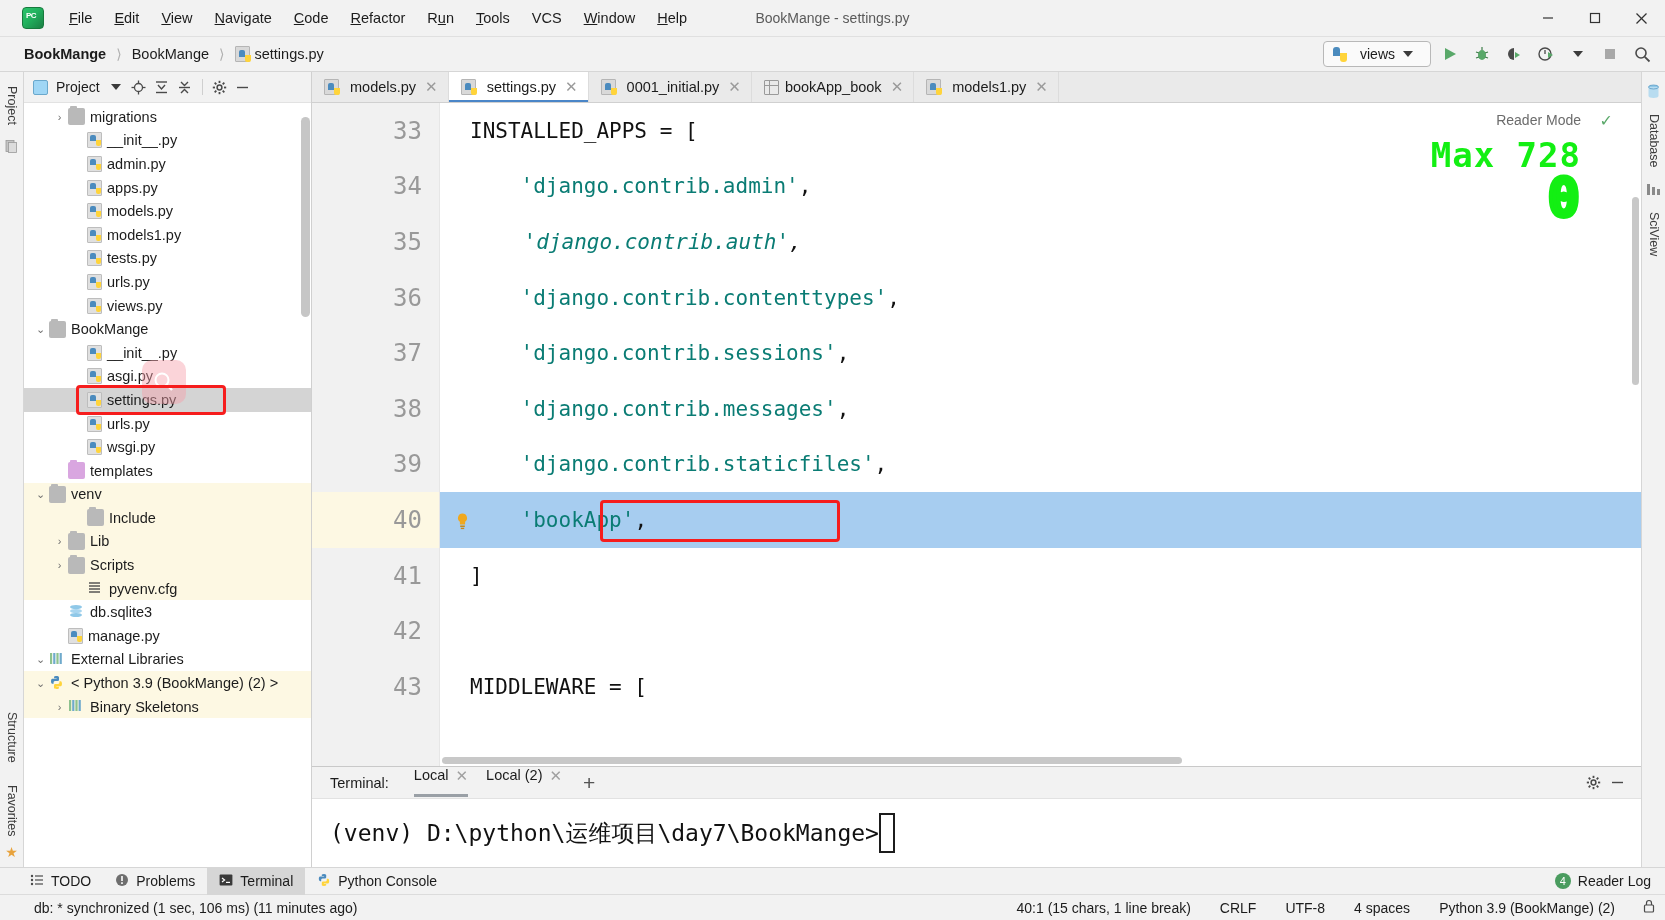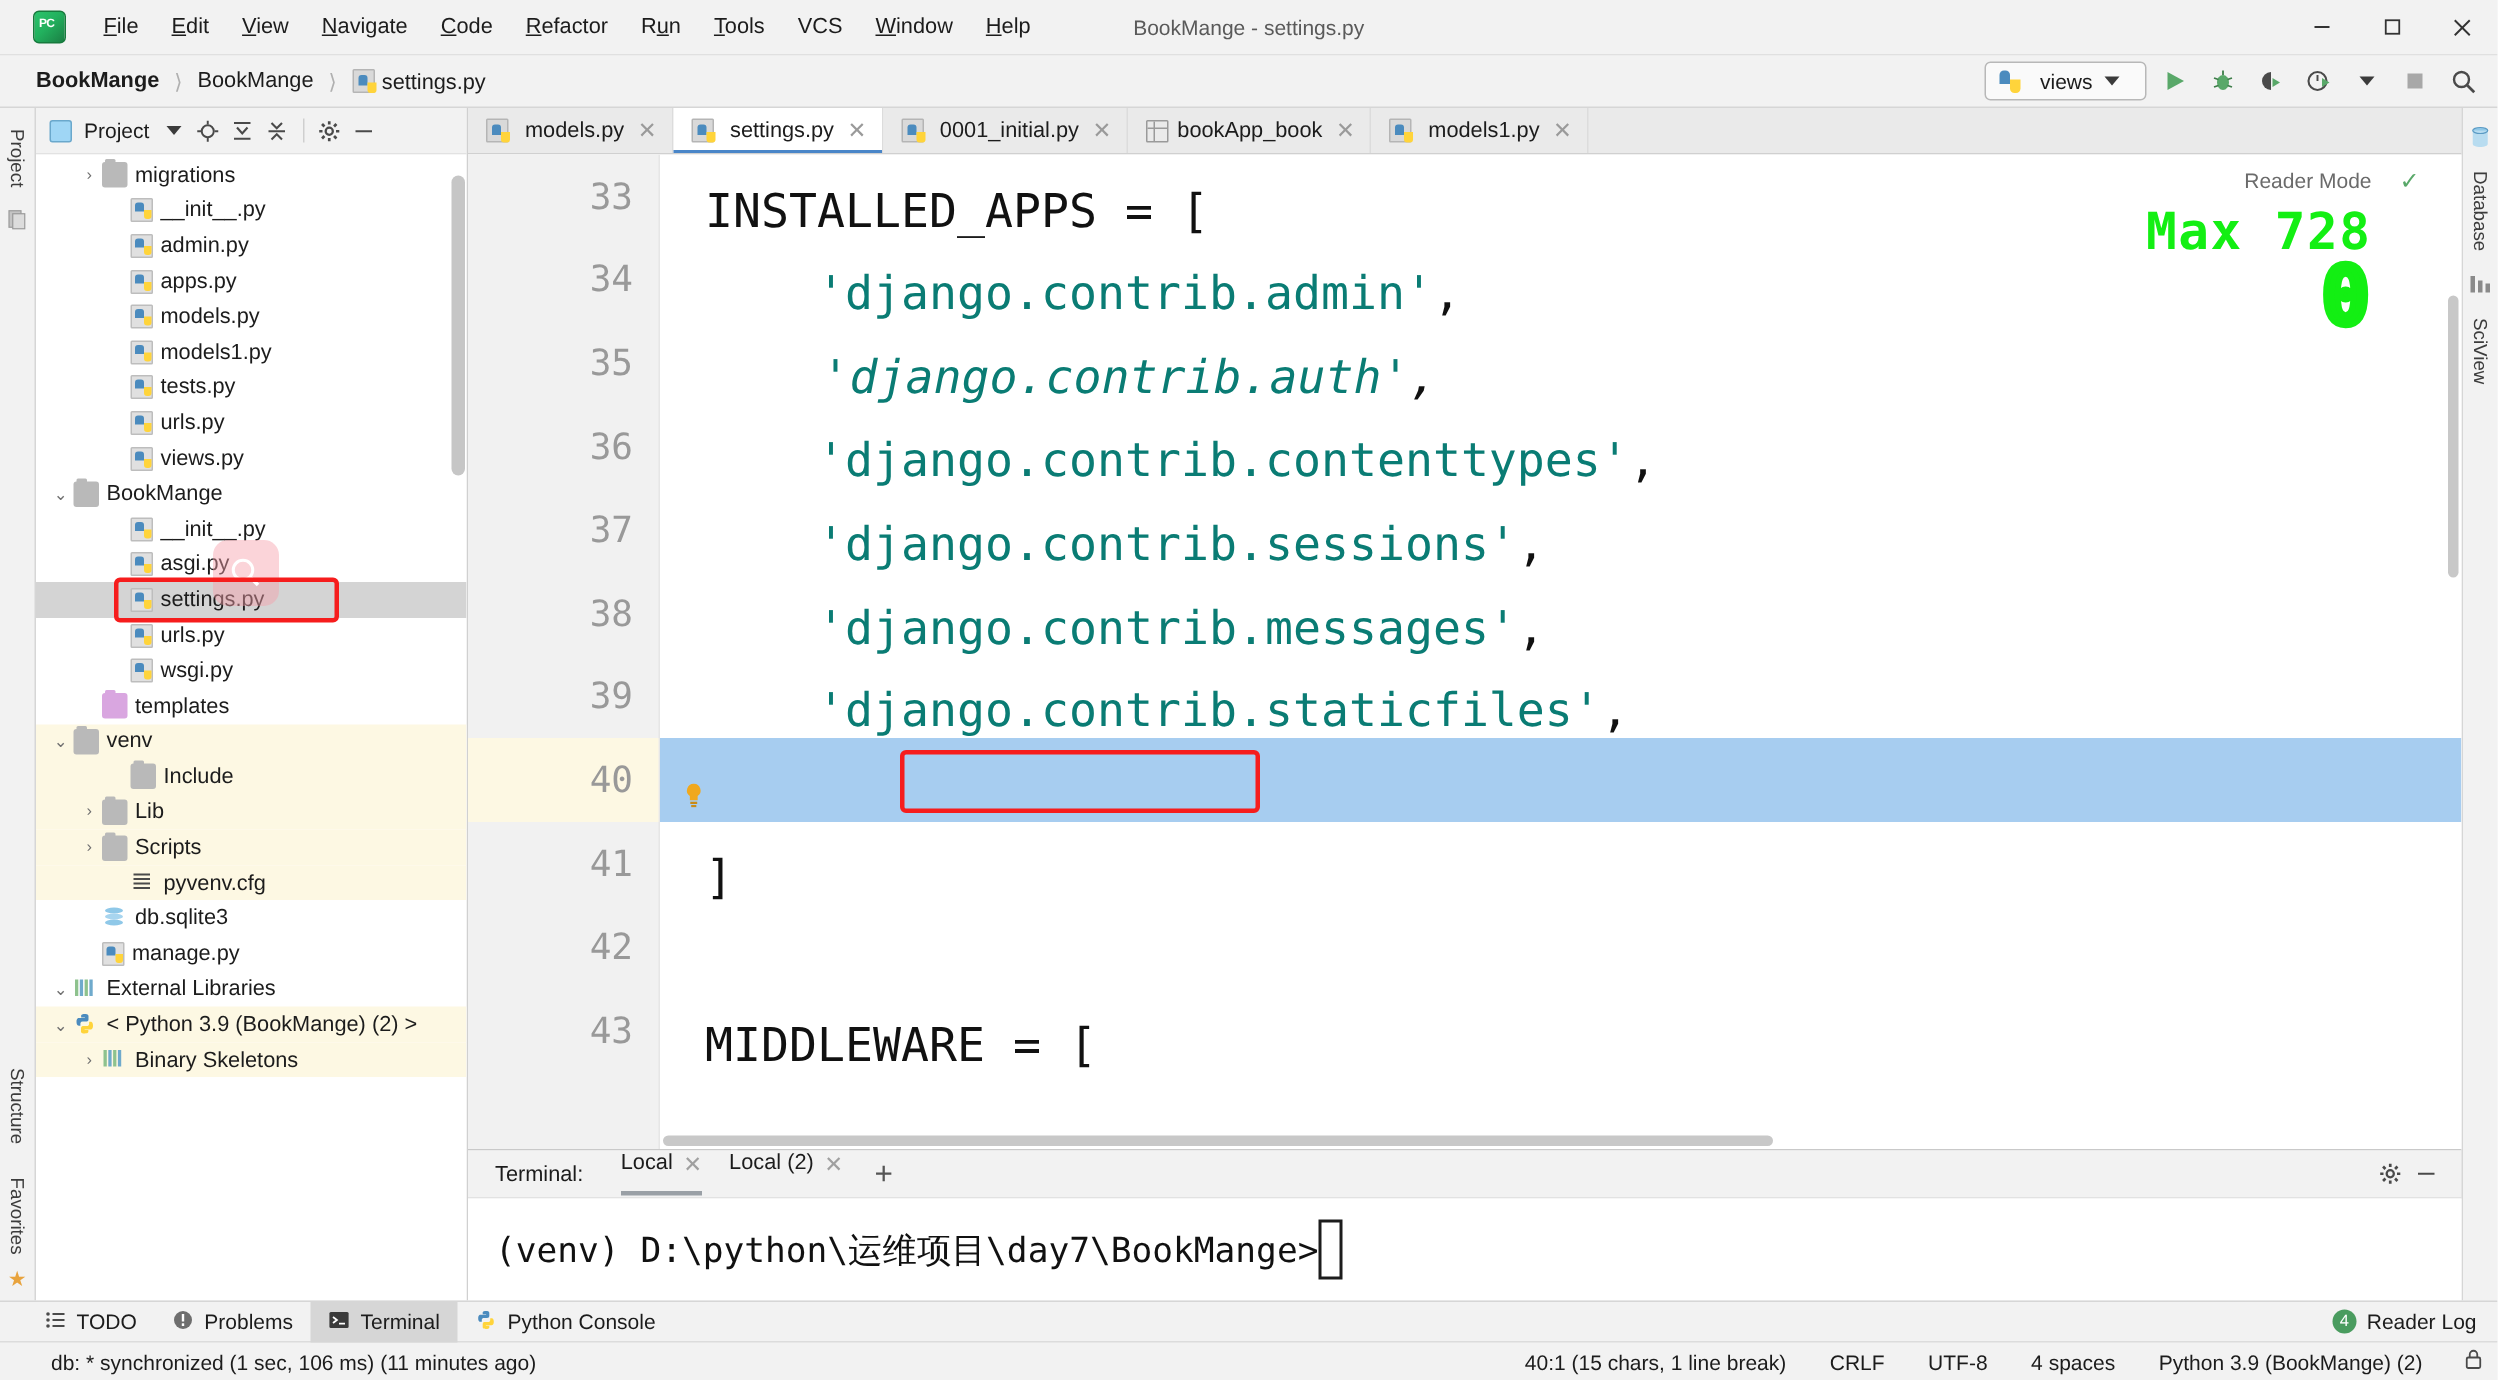--- a/index.html
+++ b/index.html
@@ -195,22 +195,22 @@
     border-right: 1px solid #e6e6e6;
   }
   .gline {
     height: 55.6px; display: flex; align-items: center; justify-content: flex-end;
     padding-right: 17px; color: #999999; font-size: 24px;
     font-family: "DejaVu Sans Mono", monospace;
   }
   .gline.cur { background:#fdf8e3; }
   .codecol { flex: 1; position: relative; overflow: hidden; }
   .cline {
-    height: 55.6px; display: flex; align-items: flex-end;
-    font-family: "DejaVu Sans Mono", monospace; font-size: 31px;
+    height: 55.6px; display: flex; align-items: center;
+    font-family: "DejaVu Sans Mono", monospace; font-size: 21px;
     white-space: pre; padding-left: 0px; position: relative;
   }
   .cline.sel { background: #a7cdf0; }
   .tok-str { color: #0a7c74; }
   .tok-def { color: #111; }
   .bulb {
     position: absolute; left: 16px; top: 50%; transform: translateY(-50%);
     width: 12px; height: 17px;
   }
   .reader-mode {
@@ -729,21 +729,21 @@
             <div class="gline">43</div>
           </div>
         <div class="codecol" id="codecol">
             <div class="cline" style="padding-left: 30px;"><span class="tok-def">INSTALLED_APPS = [</span></div>
             <div class="cline" style="padding-left: 30px;"><span><span class="tok-def">&nbsp;&nbsp;&nbsp;&nbsp;</span><span class="tok-str">'django.contrib.admin'</span><span class="tok-def">,</span></span></div>
             <div class="cline" style="padding-left: 33px; font-style: italic;"><span><span class="tok-def">&nbsp;&nbsp;&nbsp;&nbsp;</span><span class="tok-str">'django.contrib.auth'</span><span class="tok-def">,</span></span></div>
             <div class="cline" style="padding-left: 30px;"><span><span class="tok-def">&nbsp;&nbsp;&nbsp;&nbsp;</span><span class="tok-str">'django.contrib.contenttypes'</span><span class="tok-def">,</span></span></div>
             <div class="cline" style="padding-left: 30px;"><span><span class="tok-def">&nbsp;&nbsp;&nbsp;&nbsp;</span><span class="tok-str">'django.contrib.sessions'</span><span class="tok-def">,</span></span></div>
             <div class="cline" style="padding-left: 30px;"><span><span class="tok-def">&nbsp;&nbsp;&nbsp;&nbsp;</span><span class="tok-str">'django.contrib.messages'</span><span class="tok-def">,</span></span></div>
             <div class="cline" style="padding-left: 30px;"><span><span class="tok-def">&nbsp;&nbsp;&nbsp;&nbsp;</span><span class="tok-str">'django.contrib.staticfiles'</span><span class="tok-def">,</span></span></div>
-            <div class="cline sel" style="padding-left: 30px;"><span class="bulb"><svg width="13" height="18" viewBox="0 0 13 18">
+            <div class="cline sel" style="padding-left: 30px;"><span><span class="tok-def">&nbsp;&nbsp;&nbsp;&nbsp;</span><span class="tok-str">'bookApp'</span><span class="tok-def">,</span></span><span class="bulb"><svg width="13" height="18" viewBox="0 0 13 18">
                   <path d="M6.5 1a4.5 4.5 0 0 0-2.6 8.2V12h5.2V9.2A4.5 4.5 0 0 0 6.5 1z" fill="#f0a81e"></path>
                   <rect x="4.2" y="13" width="4.6" height="1.5" fill="#c98a16"></rect>
                   <rect x="4.8" y="15.2" width="3.4" height="1.4" fill="#c98a16"></rect>
                 </svg></span></div>
             <div class="cline" style="padding-left: 30px;"><span class="tok-def">]</span></div>
             <div class="cline" style="padding-left: 30px;"><span class="tok-def"></span></div>
             <div class="cline" style="padding-left: 30px;"><span class="tok-def">MIDDLEWARE = [</span></div>
             <div class="redbox" style="left: 160px; top: 397px; width: 240px; height: 42px;"></div>
           </div>
         <div class="reader-mode">Reader Mode</div>

